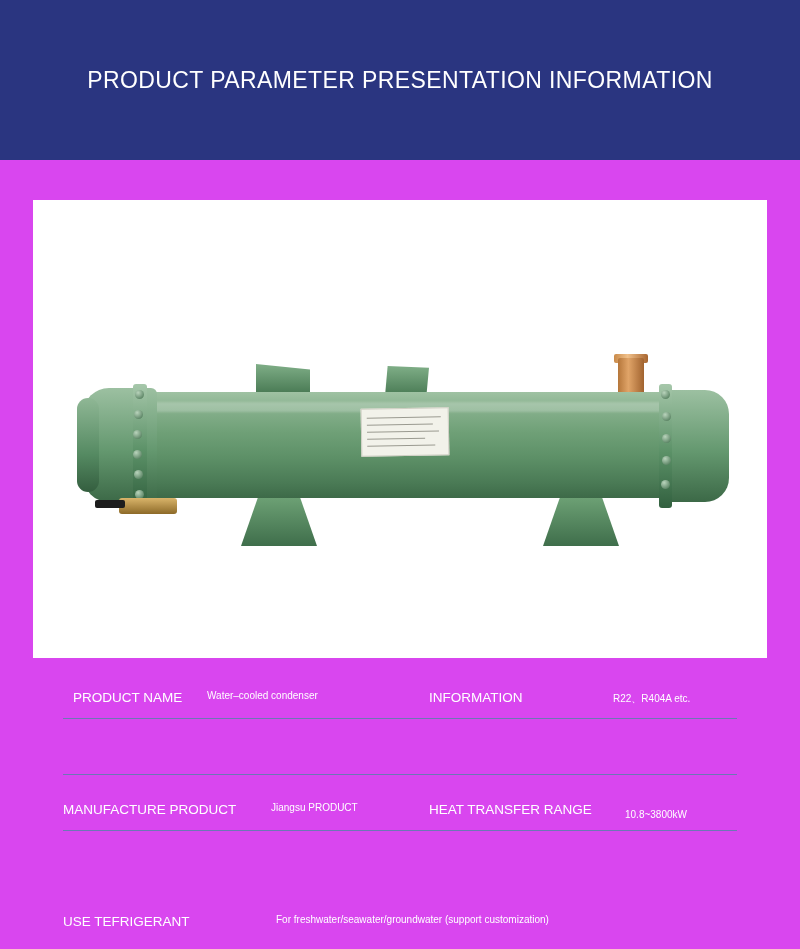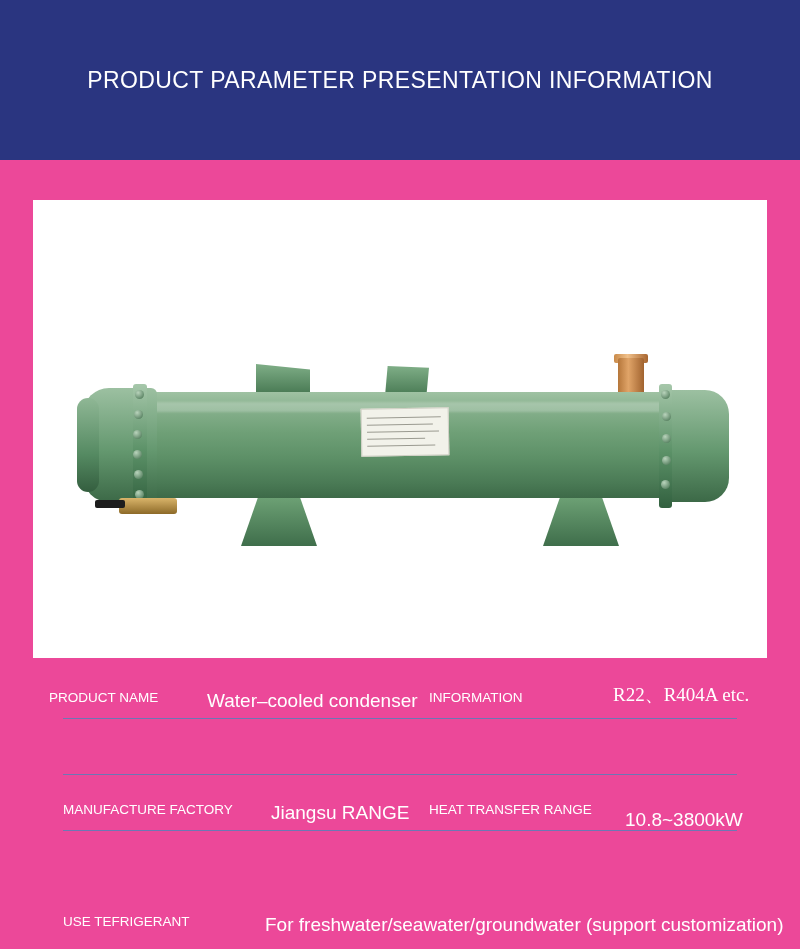--- a/index.html
+++ b/index.html
@@ -10,21 +10,21 @@
     width: 800px;
     height: 949px;
     background: #2a3580;
     font-family: "Liberation Sans", sans-serif;
     overflow: hidden;
   }
   .page {
     position: relative;
     width: 800px;
     height: 949px;
-    background: #ec4899;
+    background: #d946ef;
   }
   
   .header-band {
     position: absolute;
     left: 0; top: 0;
     width: 800px;
     height: 160px;
     background: #2a3580;
     display: flex;
     align-items: center;
@@ -225,21 +225,21 @@
   }
   .cell {
     position: absolute;
     font-size: 13.5px;
     white-space: nowrap;
   }
   .label {
     font-size: 13.5px;
   }
   .value {
-    font-size: 19px;
+    font-size: 10px;
   }
 </style>
 </head>
 <body>
 
 <div class="page">
 
   <div class="header-band">
     <div class="header-title">PRODUCT PARAMETER PRESENTATION INFORMATION</div>
   </div>
@@ -292,38 +292,38 @@
           <span></span>
         </div>
 
       </div>
     </div>
   </div>
 
   <div class="spec">
 
     <div class="spec-row" style="top:0; height:53px;">
-      <div class="cell label" style="left:16px; top:28px;">PRODUCT NAME</div>
+      <div class="cell label" style="left:40px; top:28px;">PRODUCT NAME</div>
       <div class="cell value" style="left:174px; top:28px;">Water–cooled condenser</div>
       <div class="cell label" style="left:396px; top:28px;">INFORMATION</div>
-      <div class="cell value" style="left:580px; top:20px;font-family:Liberation Serif, serif;">R22、R404A etc.</div>
+      <div class="cell value" style="left:580px; top:30px;">R22、R404A etc.</div>
     </div>
     <div class="rule" style="top:56px;"></div>
 
     <div class="spec-row" style="top:56px; height:53px;">
-      <div class="cell label" style="left:30px; top:84px;">MANUFACTURE FACTORY</div>
-      <div class="cell value" style="left:238px; top:84px;">Jiangsu RANGE</div>
+      <div class="cell label" style="left:30px; top:84px;">MANUFACTURE PRODUCT</div>
+      <div class="cell value" style="left:238px; top:84px;">Jiangsu PRODUCT</div>
       <div class="cell label" style="left:396px; top:84px;">HEAT TRANSFER RANGE</div>
       <div class="cell value" style="left:592px; top:91px;">10.8~3800kW</div>
     </div>
     <div class="rule" style="top:112px;"></div>
 
     <div class="spec-row" style="top:112px; height:53px;">
       <div class="cell label" style="left:30px; top:140px;">USE TEFRIGERANT</div>
-      <div class="cell value" style="left:232px; top:140px;">For freshwater/seawater/groundwater (support customization)</div>
+      <div class="cell value" style="left:243px; top:140px;">For freshwater/seawater/groundwater (support customization)</div>
     </div>
     <div class="rule" style="top:168px;"></div>
 
     <div class="spec-row" style="top:168px; height:90px;">
       
       
     </div>
 
   </div>
 

